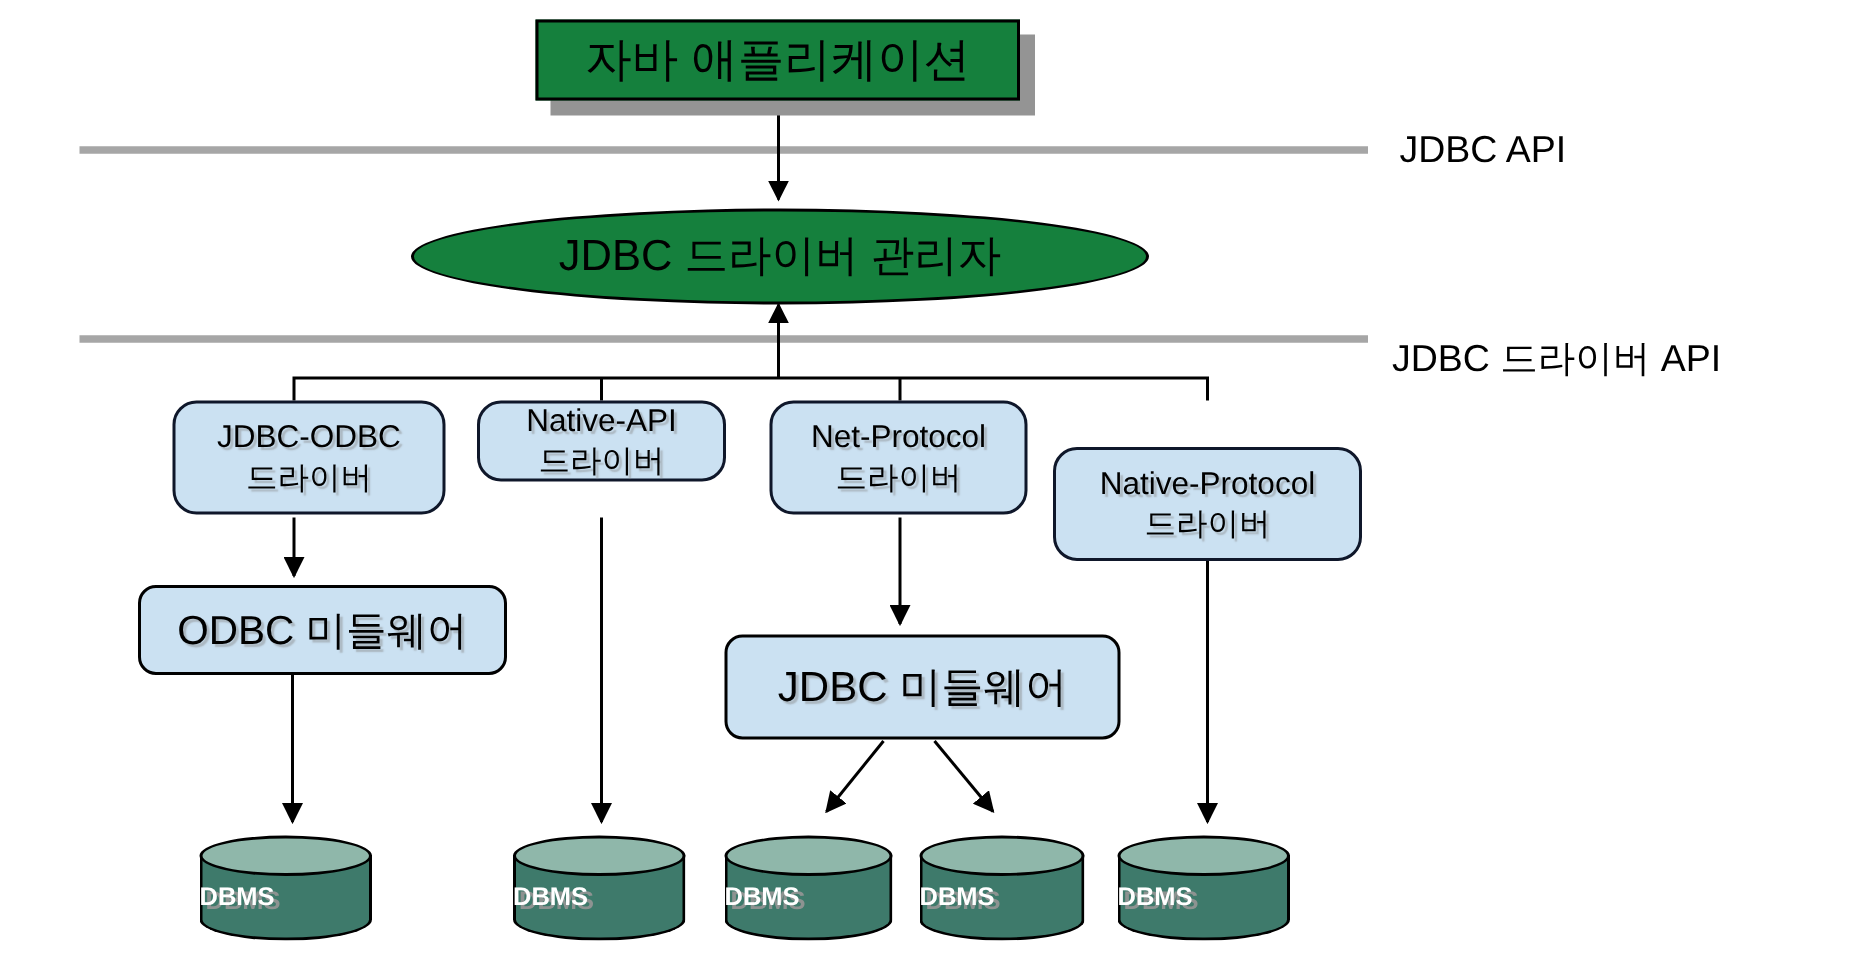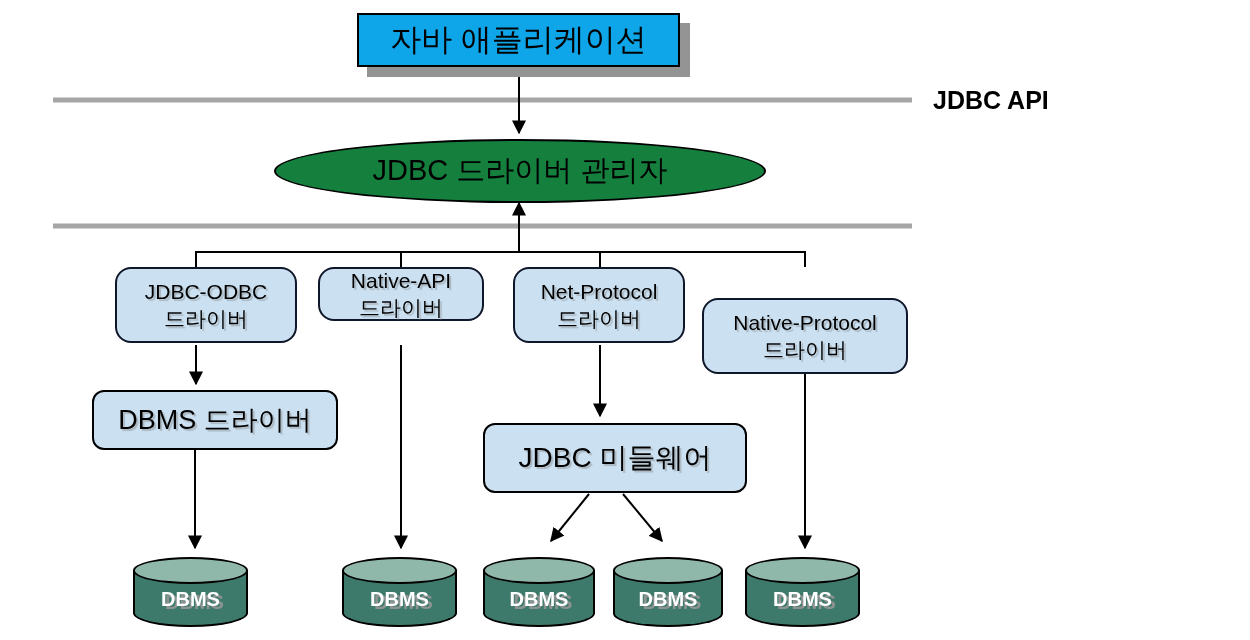--- a/index.html
+++ b/index.html
@@ -11,52 +11,52 @@
   .wires { position:absolute; left:0; top:0; z-index:0; }
 
   .node {
     position:absolute; display:flex; flex-direction:column;
     align-items:center; justify-content:center; text-align:center;
     color:#000; z-index:2;
   }
   .soft { text-shadow:2px 2px 1px rgba(130,130,130,0.45); }
 
   .title-box {
-    border:2px solid #000; background:#0ea5e9;
+    border:2px solid #000; background:#15803d;
     box-shadow:10px 10px 0 #949494; font-size:31px;
   }
   .ellipse {
     border:2px solid #000; border-radius:50%; background:#15803d; font-size:29px;
   }
   .driver-box {
     background:#cbe1f2; border:2px solid #0f172a; border-radius:16px;
     font-size:21px; line-height:1.3;
   }
   .sub-box { background:#cbe1f2; border:2px solid #000; border-radius:12px; }
   .odbc-box { font-size:27px; }
   .mw-box   { font-size:28px; }
 
   .layer-label {
-    position:absolute; font-weight:bold; font-size:25px;
+    position:absolute; font-weight:normal; font-size:25px;
     white-space:nowrap; color:#000; z-index:2;
   }
 
   .cylinder { position:absolute; width:115px; height:70px; z-index:2; }
   .cyl-body {
     position:absolute; left:0; right:0; top:13px; bottom:0;
     background:#3e7a6b; border:2.5px solid #000; border-top:none;
     border-radius:0 0 57px 57px / 0 0 14px 14px;
   }
   .cyl-top {
     position:absolute; left:0; right:0; top:0; height:27px;
     background:#8fb7aa; border:2.5px solid #000; border-radius:50%;
   }
   .cyl-label {
-    position:absolute; left:0; right:0; top:31px; text-align:center;
-    color:#ffffff; font-weight:bold; font-size:20px;
+    position:absolute; left:0; right:0; top:31px; text-align:left;
+    color:#ffffff; font-weight:bold; font-size:17px;
     text-shadow:4px 3px 0 rgba(150,150,150,0.9);
   }
 </style>
 </head>
 <body>
 
 <div class="canvas">
 
   <svg class="wires" width="1250" height="640" viewBox="0 0 1250 640">
     <defs>
@@ -86,20 +86,21 @@
     <line x1="623" y1="494" x2="662" y2="541" stroke="#000" stroke-width="2" marker-end="url(#arr)"></line>
 
     <line x1="805" y1="345" x2="805" y2="548" stroke="#000" stroke-width="2" marker-end="url(#arr)"></line>
   </svg>
 
   <div class="node title-box" style="left:357px; top:13px; width:323px; height:54px;">
     <span>자바 애플리케이션</span>
   </div>
 
   <div class="layer-label" style="left:933px; top:86px;">JDBC API</div>
+  <div class="layer-label" style="left:928px; top:222px;">JDBC 드라이버 API</div>
 
   <div class="node ellipse" style="left:274px; top:139px; width:492px; height:64px;">
     <span>JDBC 드라이버 관리자</span>
   </div>
 
   <div class="node driver-box soft" style="left:115px; top:267px; width:182px; height:76px;">
     <div>JDBC-ODBC</div>
     <div>드라이버</div>
   </div>
   <div class="node driver-box soft" style="left:318px; top:267px; width:166px; height:54px;">
@@ -109,21 +110,21 @@
   <div class="node driver-box soft" style="left:513px; top:267px; width:172px; height:76px;">
     <div>Net-Protocol</div>
     <div>드라이버</div>
   </div>
   <div class="node driver-box soft" style="left:702px; top:267px; width:206px; height:76px;margin-top:31px;">
     <div>Native-Protocol</div>
     <div>드라이버</div>
   </div>
 
   <div class="node sub-box odbc-box soft" style="left:92px; top:390px; width:246px; height:60px;">
-    <span>DBMS 드라이버</span>
+    <span>ODBC 미들웨어</span>
   </div>
 
   <div class="node sub-box mw-box soft" style="left:483px; top:423px; width:264px; height:70px;align-items:center;">
     <span>JDBC 미들웨어</span>
   </div>
 
   <div class="cylinder" style="left:133px; top:557px;">
     <div class="cyl-body"></div>
     <div class="cyl-top"></div>
     <div class="cyl-label">DBMS</div>

